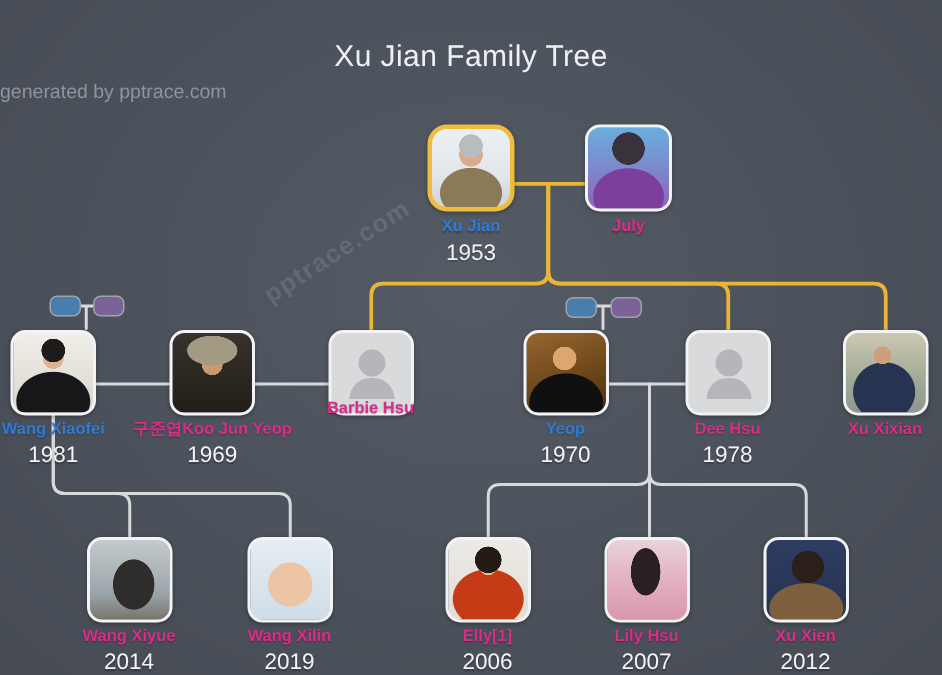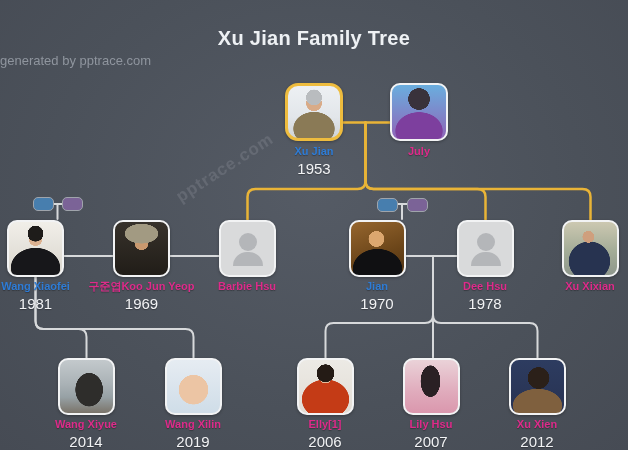--- a/index.html
+++ b/index.html
@@ -3,21 +3,21 @@
 <meta charset="utf-8">
 <style>
   html,body{margin:0;padding:0;background:#3a3f47;}
   #stage{
     position:relative;width:628px;height:450px;overflow:hidden;
     background:radial-gradient(ellipse at 50% 42%, #555b65 0%, #4b515a 60%, #464b54 100%);
     font-family:"Liberation Sans", sans-serif;
   }
   .title{
     position:absolute;left:0;top:27px;width:628px;text-align:center;
-    color:#eef1f4;font-size:20px;font-weight:700;letter-spacing:.3px;
+    color:#eef1f4;font-size:20px;font-weight:400;letter-spacing:.3px;
   }
   .subtitle{
     position:absolute;left:0;top:53px;width:628px;
     color:#8f959e;font-size:13px;font-weight:400;
   }
   .watermark{
     position:absolute;left:150px;top:158px;width:150px;text-align:center;
     transform:rotate(-33deg);color:rgba(235,240,245,0.12);
     font-size:17px;font-weight:700;letter-spacing:1px;pointer-events:none;
   }
@@ -153,27 +153,27 @@
     <div class="pyear">1981</div>
   </div>
 
   <div class="photo ph-koo-jun-yeop" style="left:113px;top:220px"></div>
   <div class="label" style="left:79px;top:278px;width:125px">
     <div class="pname pink">구준엽Koo Jun Yeop</div>
     <div class="pyear">1969</div>
   </div>
 
   <div class="photo placeholder" style="left:219px;top:220px"></div>
-  <div class="label" style="left:192px;top:278px;width:110px">
+  <div class="label" style="left:192px;top:264px;width:110px">
     <div class="pname pink">Barbie Hsu</div>
   </div>
 
   <div class="photo ph-mike" style="left:349px;top:220px"></div>
   <div class="label" style="left:327px;top:278px;width:100px">
-    <div class="pname blue">Jian</div>
+    <div class="pname blue">Yeop</div>
     <div class="pyear">1970</div>
   </div>
 
   <div class="photo placeholder" style="left:457px;top:220px"></div>
   <div class="label" style="left:435px;top:278px;width:100px">
     <div class="pname pink">Dee Hsu</div>
     <div class="pyear">1978</div>
   </div>
 
   <div class="photo ph-xu-xixian" style="left:562px;top:220px"></div>

